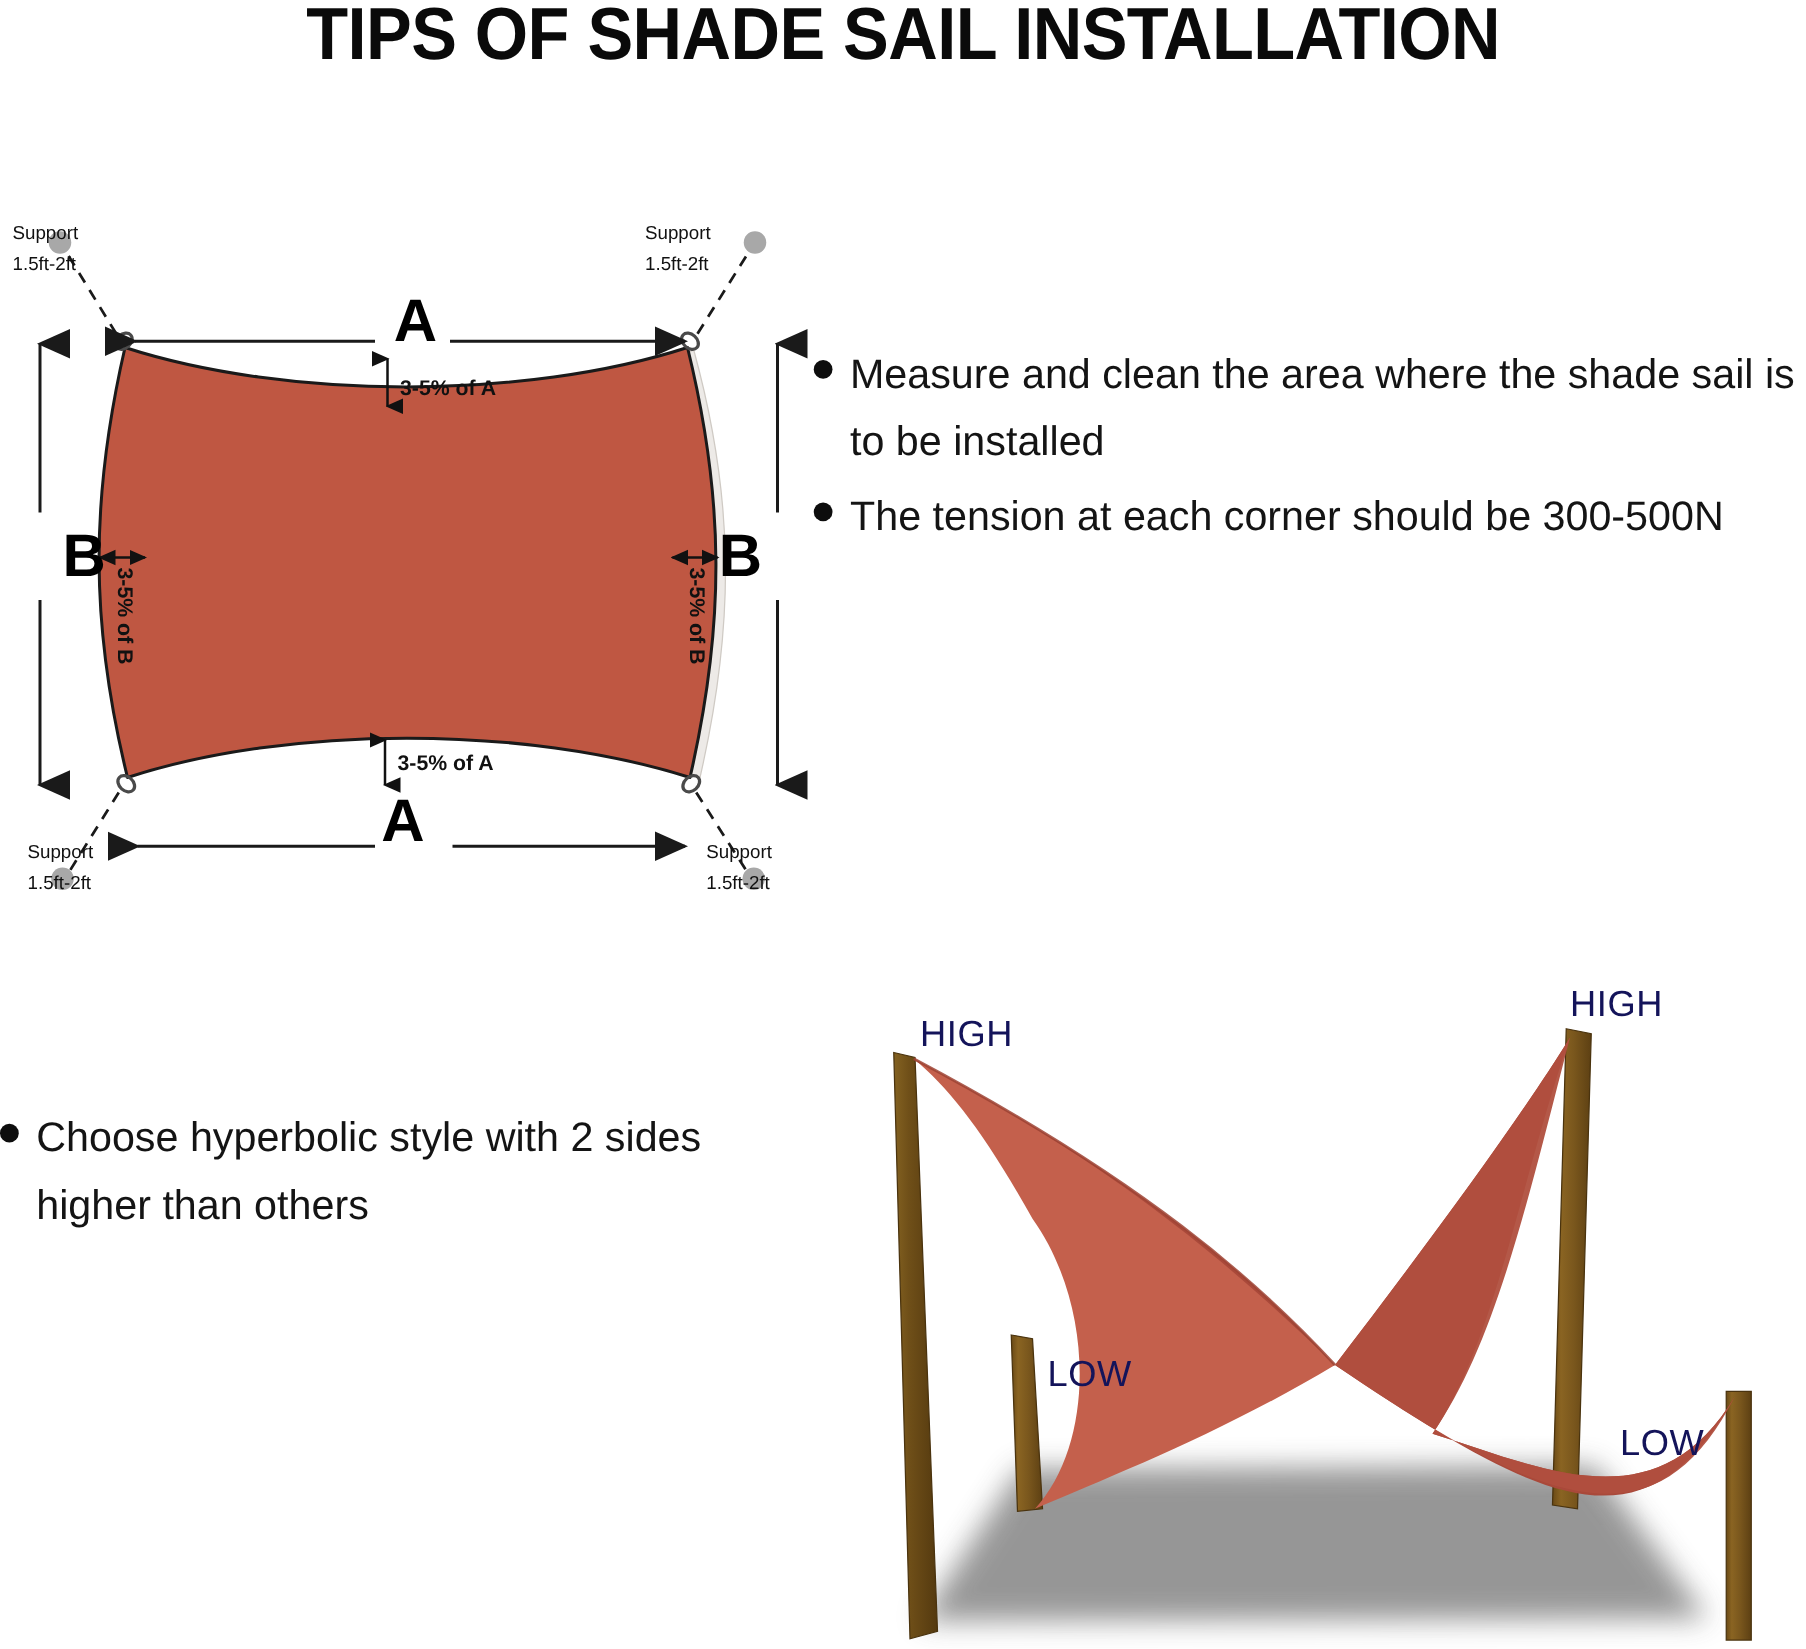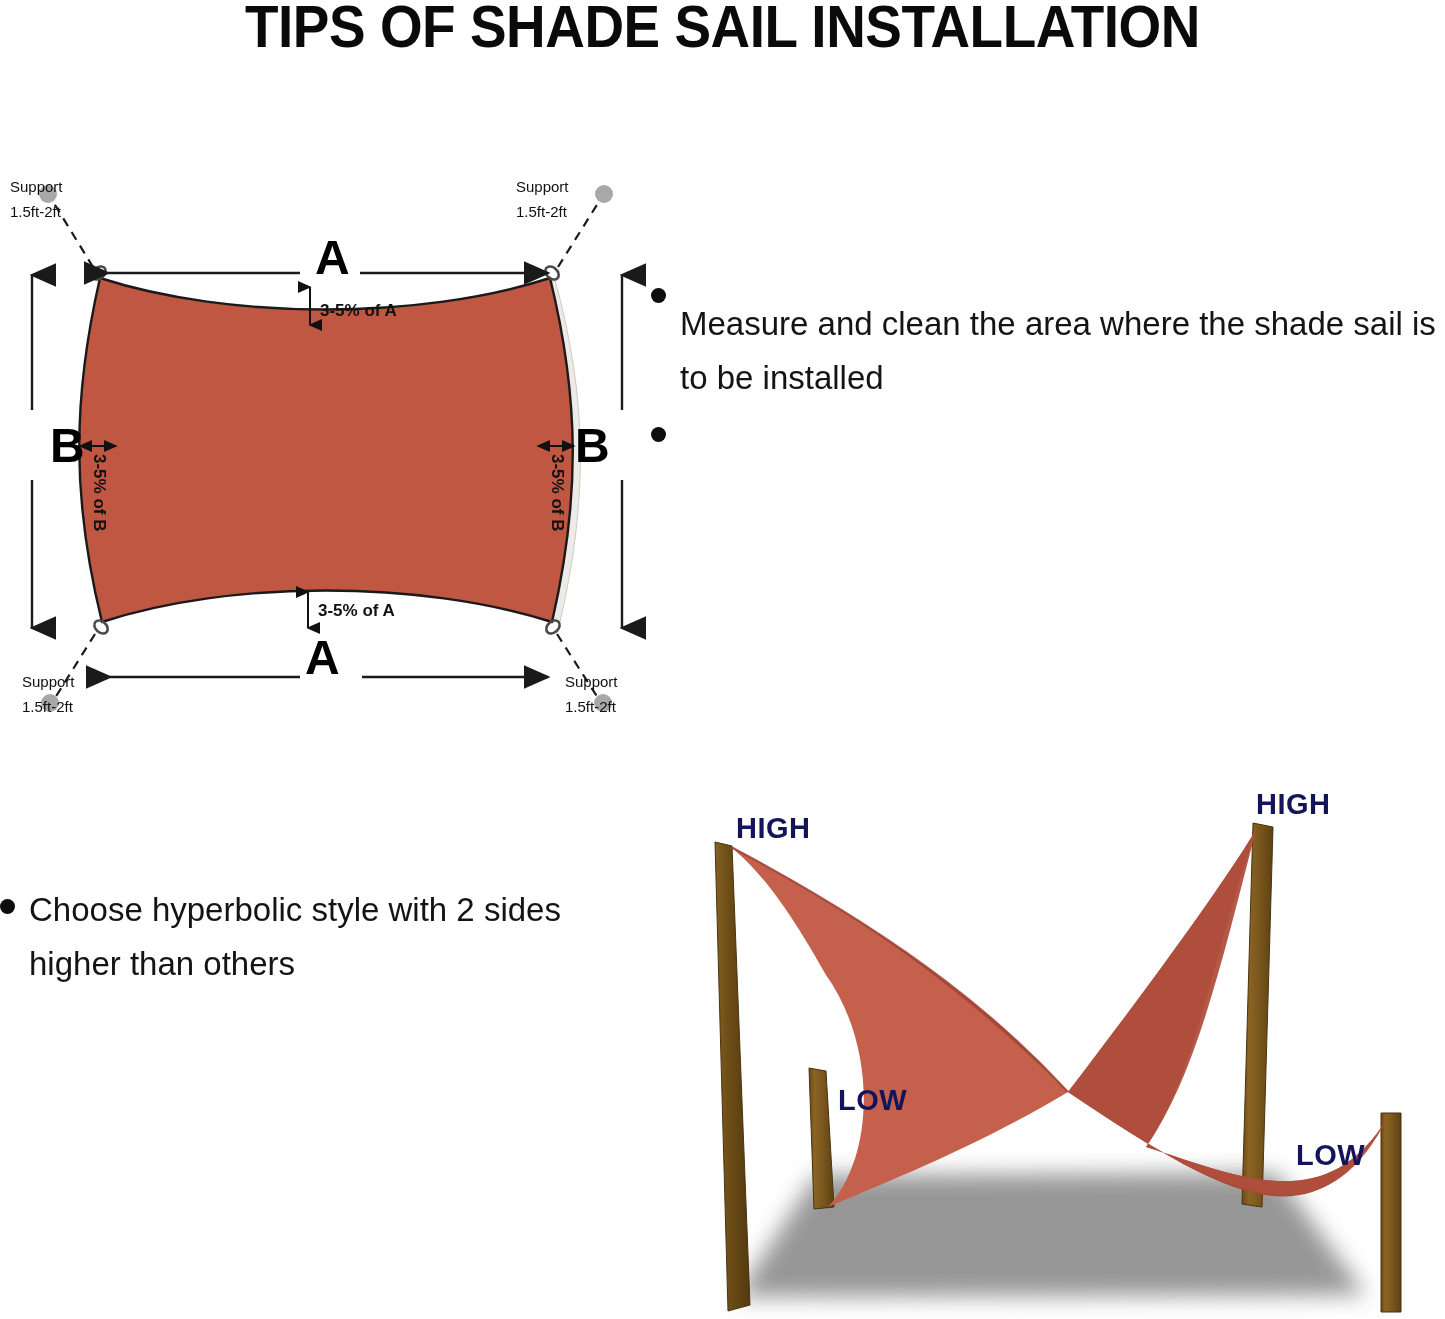--- a/index.html
+++ b/index.html
@@ -64,26 +64,26 @@
     width:15px;height:15px;border-radius:50%;
     background:#0d0d0d;
     margin-top:16px;margin-right:14px;
   }
   .bullet-text{
     font-size:32px;line-height:53px;
     color:#141414;
     font-family:"Liberation Sans","DejaVu Sans",sans-serif;
   }
   #tips-right{left:651px;top:272px;width:794px;}
-  #tips-right .bullet-text{font-size:33px;line-height:54px;margin-top:25px;}
+  #tips-right .bullet-text{font-size:33px;line-height:54px;}
   #tips-left{left:0px;top:883px;width:630px;}
   #tips-left .bullet-text{font-size:33px;line-height:54px;}
 
   
-  #hyper-scene{position:absolute;left:676px;top:775px;width:769px;height:544px;font-weight:bold;}
+  #hyper-scene{position:absolute;left:676px;top:775px;width:769px;height:544px;}
   #hyper-scene svg{display:block;}
   .hl-lbl{
     position:absolute;
     font-size:29px;line-height:30px;
     color:#14145a;
     font-family:"Liberation Sans","DejaVu Sans",sans-serif;
     letter-spacing:0.5px;
     white-space:nowrap;
   }
 </style>
@@ -212,20 +212,21 @@
   <div class="pct-lbl vert" style="left:566px;top:304px;">3-5% of B</div>
 </div>
 
 <div class="bullet-list" id="tips-right">
   <div class="bullet-row">
     <div class="bullet-dot"></div>
     <div class="bullet-text">Measure and clean the area where the shade sail is to be installed</div>
   </div>
   <div class="bullet-row">
     <div class="bullet-dot"></div>
+    <div class="bullet-text">The tension at each corner should be 300-500N</div>
   </div>
 </div>
 
 <div class="bullet-list" id="tips-left">
   <div class="bullet-row">
     <div class="bullet-dot"></div>
     <div class="bullet-text">Choose hyperbolic style with 2 sides higher than others</div>
   </div>
 </div>
 

